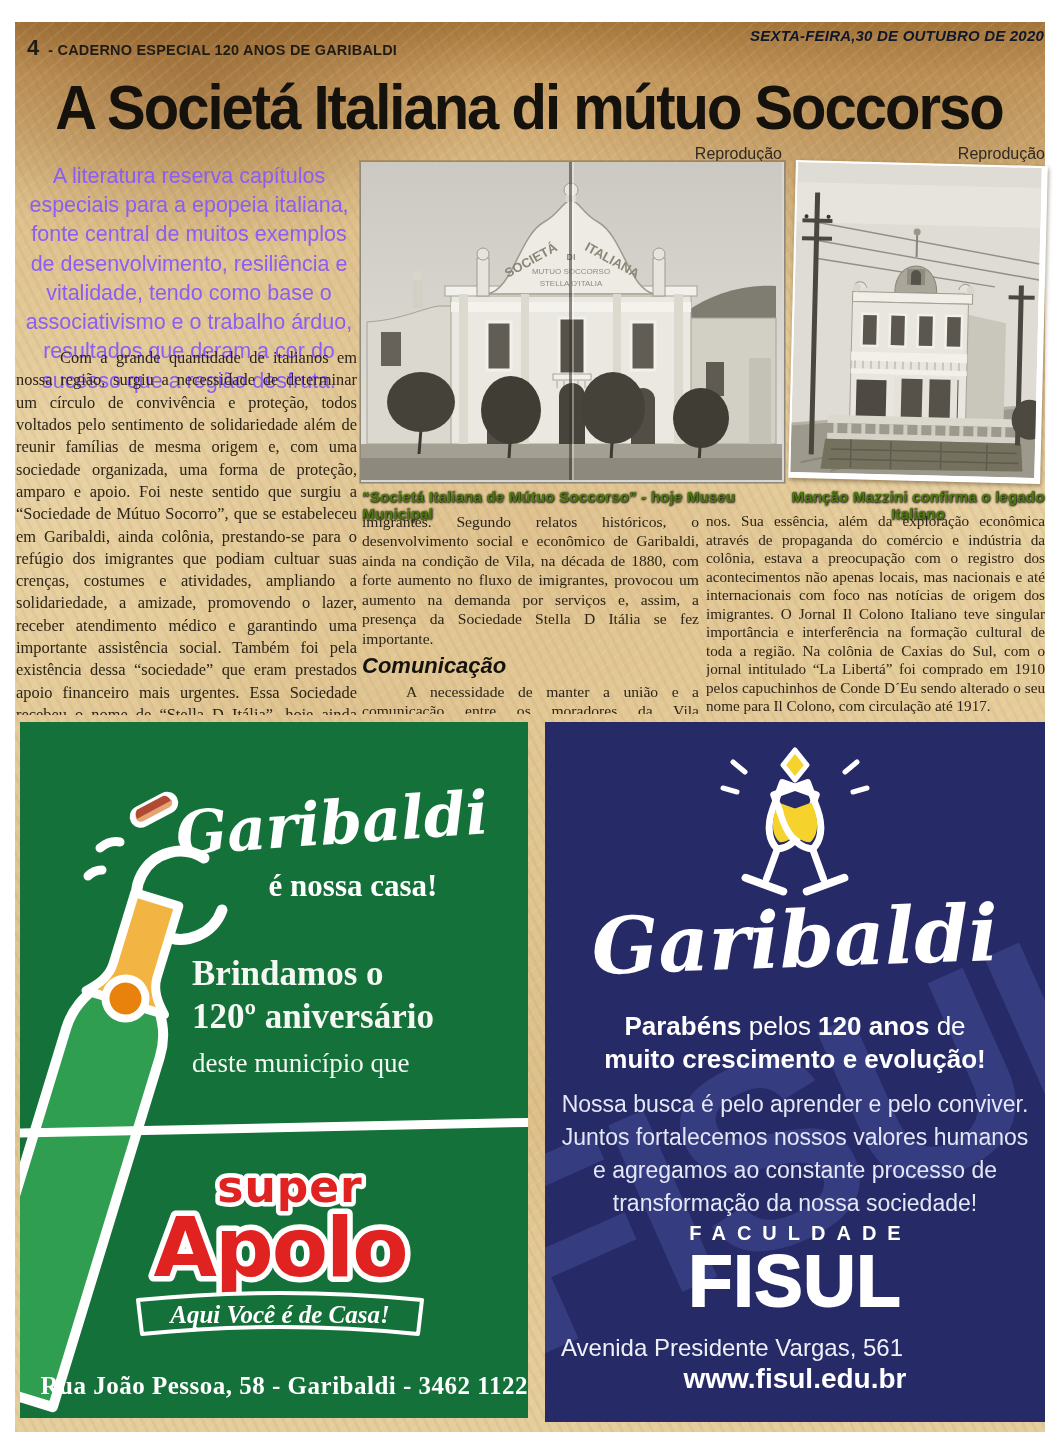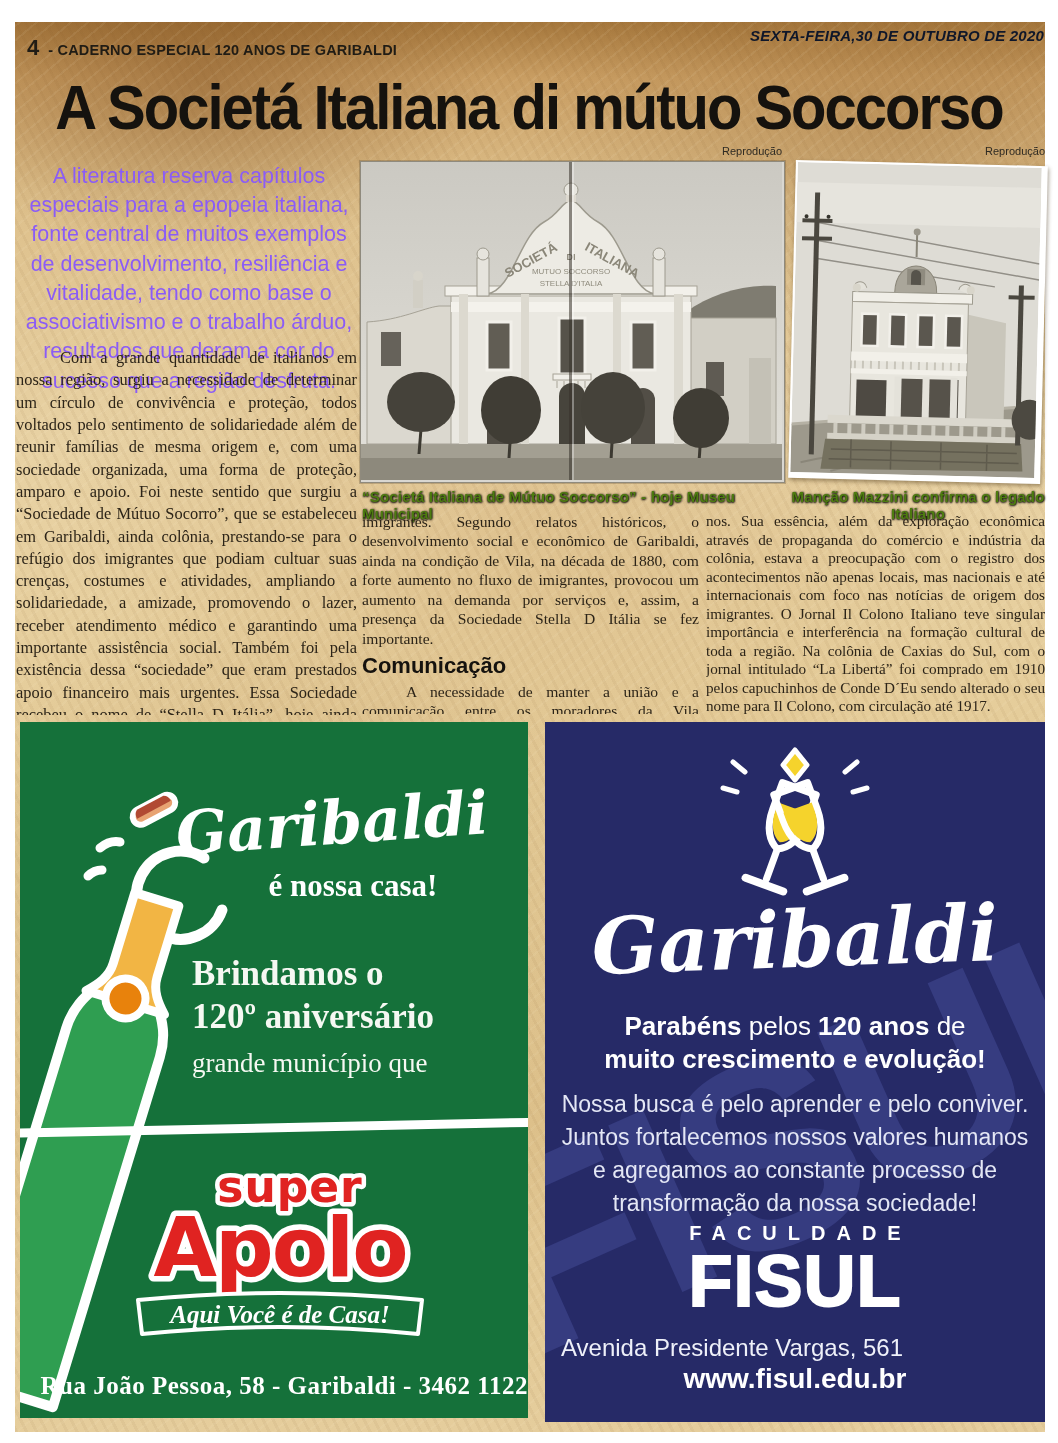--- a/index.html
+++ b/index.html
@@ -22,31 +22,31 @@
 
   
   .mast-left{left:27px;top:35px;display:flex;align-items:baseline;gap:9px;color:#201c15;}
   .mast-num{font-size:22px;font-weight:bold;}
   .mast-sec{font-size:14.5px;font-weight:bold;letter-spacing:.2px;}
   .mast-date{right:14px;top:27px;font-size:15px;font-weight:bold;font-style:italic;color:#0f172a;letter-spacing:.2px;}
 
   .headline{left:0;width:1058px;top:70px;text-align:center;font-weight:bold;font-size:58px;
     letter-spacing:-2px;color:#15120e;transform:scaleY(1.1);transform-origin:top;}
 
-  .credit{font-size:11px;color:#2e2a22;text-align:right;}
+  .credit{font-size:16px;color:#2e2a22;text-align:right;}
   .lead{left:18px;top:162px;width:342px;text-align:center;font-size:21.5px;line-height:1.36;color:#8b5cf6;}
 
   .col{color:#2c2418;font-family:"Liberation Serif",serif;text-align:justify;}
   .col p{margin:0;}
   .indent{text-indent:44px;}
   #col1{left:16px;top:347px;width:341px;font-size:16.4px;line-height:1.36;height:368px;overflow:hidden;}
   #col2{left:362px;top:512px;width:337px;font-size:15.6px;line-height:1.25;height:202px;overflow:hidden;}
   #col3{left:706px;top:512px;width:339px;font-size:15.2px;line-height:1.22;height:204px;overflow:hidden;font-family:Liberation Serif, serif;}
   .subhead{font-family:"Liberation Sans",sans-serif;font-weight:bold;font-size:22px;color:#15120e;
-    margin:4px 0 2px 0;text-align:left;}
+    margin:4px 0 2px 0;text-align:left;font-style:italic;}
 
   .photo-frame{background:#d9d7d1;border:1px solid #8f8a7d;box-shadow:0 0 0 1px rgba(70,60,40,.25);}
   #photo-left{left:360px;top:161px;width:423px;height:320px;}
   #photo-right-wrap{left:790px;top:160px;width:256px;height:322px;}
   #photo-right{position:absolute;left:2px;top:3px;width:248px;height:314px;background:#fff;
     transform:rotate(1.4deg);box-shadow:1px 2px 4px rgba(60,40,10,.45);padding:2px;}
   .caption{font-size:15px;font-weight:bold;color:#4d7c0f;
     text-shadow:0 1px 2px rgba(0,0,0,.95),1px 0 2px rgba(0,0,0,.8);letter-spacing:.2px;}
   #caption-left{left:362px;top:488px;width:430px;text-align:left;}
   #caption-right{left:790px;top:488px;width:256px;text-align:center;}
@@ -282,21 +282,21 @@
         <circle cx="124" cy="148" r="20" fill="#e8820c" stroke="#fff" stroke-width="8"></circle>
       </g>
     </svg>
 
     <div class="apolo-script">Garibaldi</div>
     <div class="apolo-sub">é nossa casa!</div>
 
     <div class="apolo-toast">
       <div class="toast-b">Brindamos o</div>
       <div class="toast-b">120º aniversário</div>
-      <div class="toast-r" style="margin-top:8px;">grande município que</div>
+      <div class="toast-r" style="margin-top:8px;">deste município que</div>
     </div>
 
     <div class="apolo-divider"></div>
 
     <svg style="position:absolute;left:102px;top:432px;" width="316" height="190" viewBox="0 0 316 190">
       <text x="168" y="48" text-anchor="middle" font-family="DejaVu Sans, sans-serif" font-weight="bold" font-size="44" fill="#e02321" stroke="#ffffff" stroke-width="9" paint-order="stroke" stroke-linejoin="round" letter-spacing="1">super</text>
       <text x="158" y="122" text-anchor="middle" font-family="DejaVu Sans, sans-serif" font-weight="bold" font-size="82" fill="#e02321" stroke="#ffffff" stroke-width="11" paint-order="stroke" stroke-linejoin="round" letter-spacing="-2">Apolo</text>
       <path d="M16,146 Q158,132 300,146 L296,180 Q158,166 20,180 Z" fill="#15713a" stroke="#ffffff" stroke-width="4" stroke-linejoin="round"></path>
       <text x="158" y="169" text-anchor="middle" font-family="Liberation Serif, serif" font-style="italic" font-weight="bold" font-size="25" fill="#ffffff">Aqui Você é de Casa!</text>
     </svg>

